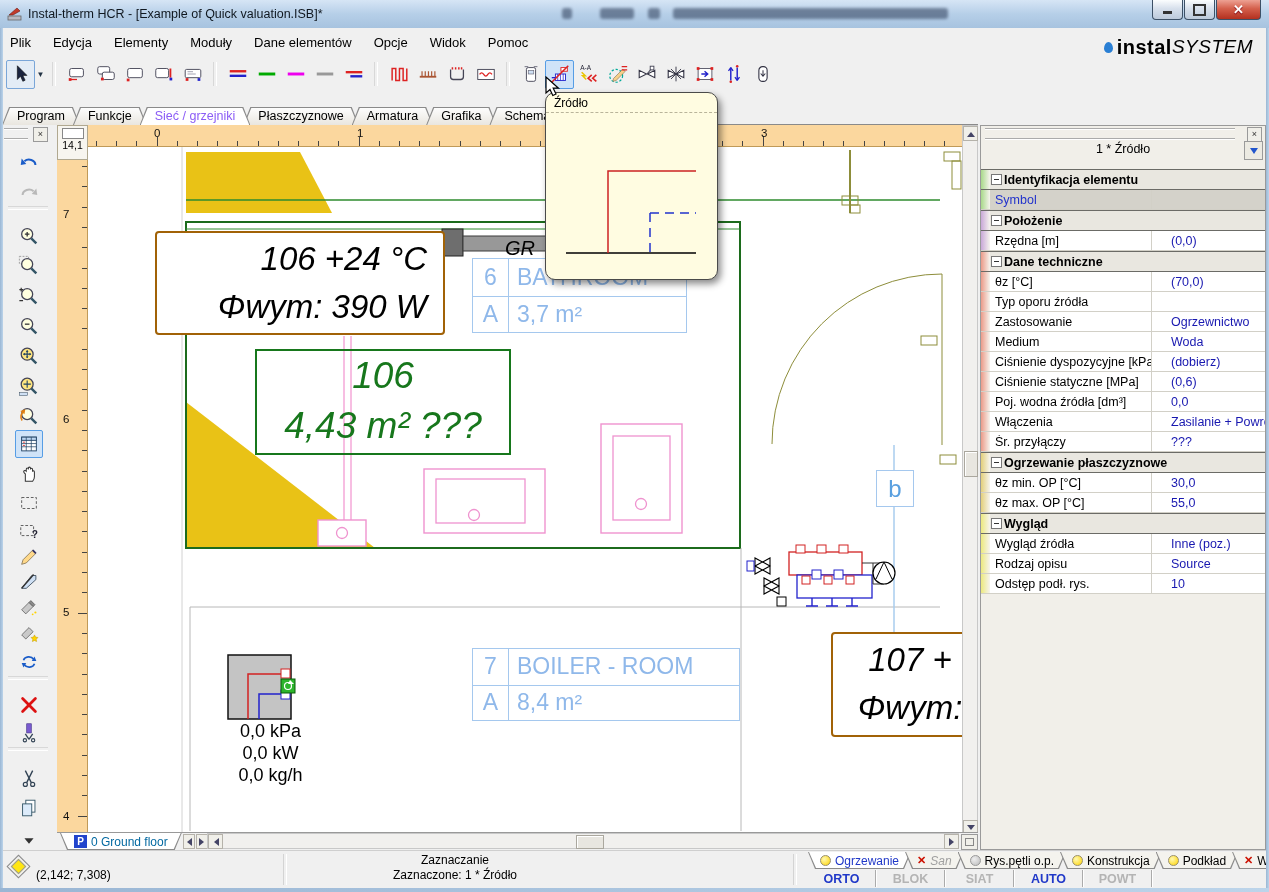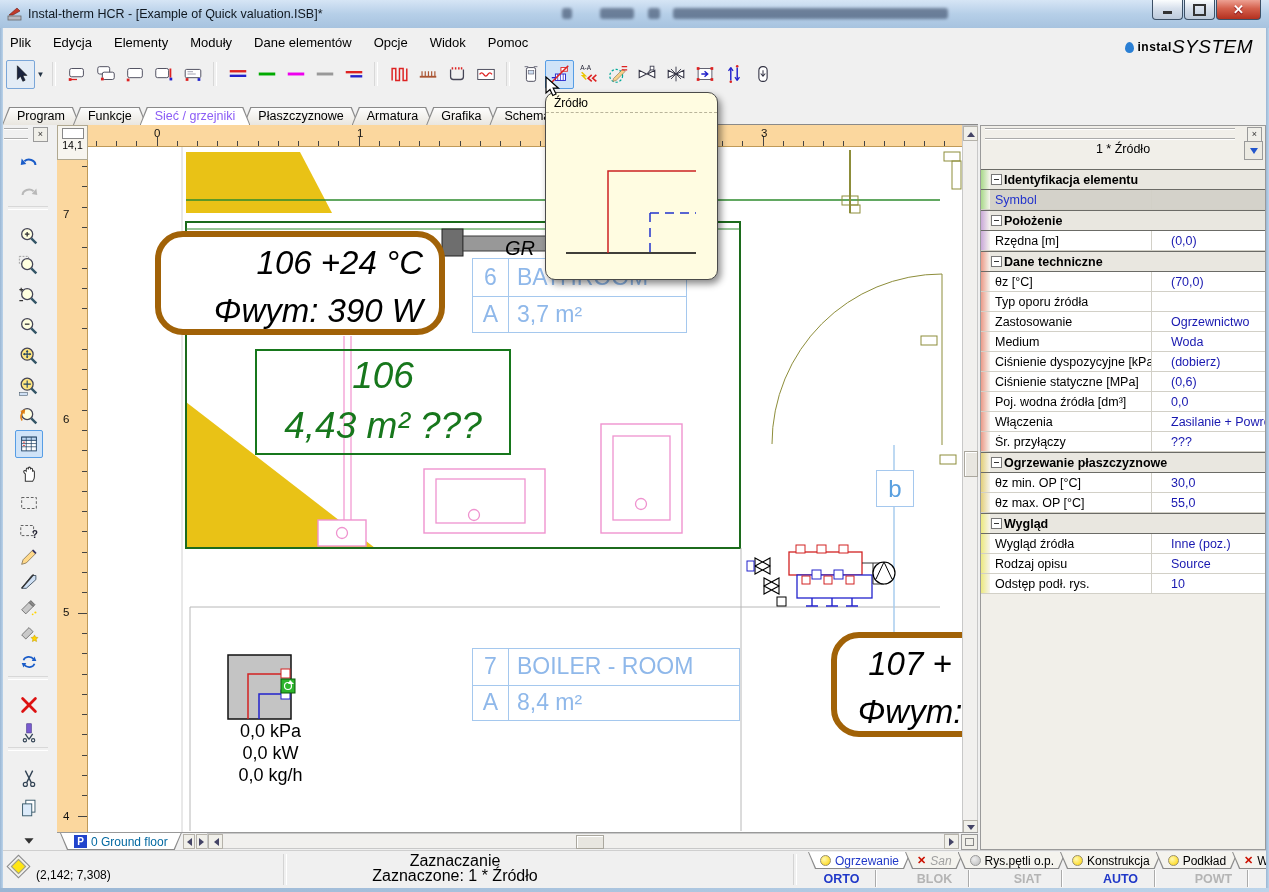--- a/index.html
+++ b/index.html
@@ -17,21 +17,21 @@
   .wbtn.close{background:linear-gradient(#eda193,#d4604c 45%,#b3301f);width:43px;}
   .glyph-min{width:9px;height:3px;background:#333;margin-top:6px;}
   .glyph-max{width:9px;height:8px;border:2px solid #333;}
   .glyph-x{color:#fff;font-weight:bold;font-size:13px;text-shadow:0 1px 1px #701;}
   
   #menubar{left:0;top:28px;width:1269px;height:28px;background:#f0f0f0;display:flex;align-items:center;padding-left:10px;box-sizing:border-box;}
   .menu-item{margin-right:22px;font-size:13px;}
   #logo{right:14px;top:30px;height:26px;display:flex;align-items:flex-end;border-bottom:2px solid #e87722;padding:0 2px 1px 2px;}
   #logo .drop{width:14px;height:16px;margin-right:2px;position:relative;}
   #logo .drop:before{content:"";position:absolute;left:3px;top:2px;width:9px;height:11px;background:#2a7fd4;border-radius:50% 50% 50% 50%/60% 60% 40% 40%;}
-  #logo .b{font-weight:bold;font-size:12px;letter-spacing:.5px;line-height:18px;}
+  #logo .b{font-weight:bold;font-size:20px;letter-spacing:.5px;line-height:18px;}
   #logo .i{font-style:italic;font-size:19px;letter-spacing:.5px;line-height:18px;}
   
   #toolbar{left:0;top:56px;width:1269px;height:36px;background:#f0f0f0;display:flex;align-items:center;padding-left:6px;box-sizing:border-box;}
   .tbtn{width:27px;height:27px;display:flex;align-items:center;justify-content:center;border:1px solid transparent;border-radius:2px;}
   .tbtn.active{background:#cfe3f8;border:1px solid #569de5;}
   .tbtn.pressed{background:#e3ecf6;border:1px solid #7aa6d8;}
   .tsep{width:2px;height:24px;border-left:1px solid #d8d8d8;border-right:1px solid #fff;margin:0 6px;}
   .tdrop{width:11px;height:27px;display:flex;align-items:center;justify-content:center;color:#234;font-size:8px;}
   
   #dtabs{left:2px;top:107px;width:976px;height:18px;display:flex;}
@@ -52,21 +52,21 @@
   .ltsep{position:absolute;left:8px;width:40px;height:2px;border-top:1px solid #d8d8d8;border-bottom:1px solid #fff;}
   
   #corner{left:57px;top:125px;width:31px;height:35px;background:#f7f5ef;border:1px solid #b0a890;box-sizing:border-box;font-size:10.5px;text-align:center;}
   #corner .mini-ruler{margin:2px auto 0 auto;width:20px;height:9px;border:1px solid #888;background:#fff;}
   #ruler-top{left:88px;top:125px;width:874px;height:22px;background:#fbd79e;border-bottom:1px solid #c09a58;box-sizing:border-box;overflow:hidden;}
   #ruler-left{left:57px;top:160px;width:31px;height:672px;background:#fbd79e;border-right:1px solid #c09a58;box-sizing:border-box;overflow:hidden;}
   .tickv{position:absolute;bottom:0;width:1px;background:#444;}
   .tickh{position:absolute;right:0;height:1px;background:#444;}
   .rnum{position:absolute;font-size:11.5px;color:#111;}
   #canvas{left:88px;top:147px;width:874px;height:685px;background:#fff;overflow:hidden;}
-  .rbox{border:6px solid #a16207;border-radius:28px;background:#fff;box-sizing:border-box;}
+  .rbox{border:2px solid #a16207;border-radius:4px;background:#fff;box-sizing:border-box;}
   .roomtable{display:grid;grid-template-rows:1fr 1fr;border:1px solid #a5c8ee;background:transparent;box-sizing:border-box;color:#8fb8ea;}
   .roomtable .r{display:grid;grid-template-columns:36px 1fr;border-top:1px solid #a5c8ee;}
   .roomtable .r:first-child{border-top:none;}
   .roomtable .c1{border-right:1px solid #a5c8ee;display:flex;align-items:center;justify-content:center;}
   .roomtable .c2{display:flex;align-items:center;padding-left:8px;white-space:nowrap;overflow:hidden;}
   
   .sb{background:#f1f0ee;border:1px solid #c8c8c8;box-sizing:border-box;}
   .sb-thumb{position:absolute;background:#e8e6e0;border:1px solid #aaa79e;box-shadow:inset 1px 1px 0 #fff;}
   .sb-arr{position:absolute;width:15px;height:15px;background:#f0efe9;border:1px solid #b5b2aa;display:flex;align-items:center;justify-content:center;box-sizing:border-box;}
   .tri{width:0;height:0;border:4px solid transparent;}
@@ -105,35 +105,35 @@
   #sheettab *{position:relative;z-index:2;}
   .p-ico{width:13px;height:13px;background:#2244cc;color:#fff;font-size:10px;font-weight:bold;display:flex;align-items:center;justify-content:center;}
   #sheettab .lbl{color:#0369a1;font-size:12px;white-space:nowrap;}
   .navbtn{position:absolute;top:1px;width:12px;height:15px;background:#f0efe9;border:1px solid #b5b2aa;display:flex;align-items:center;justify-content:center;box-sizing:border-box;}
   
   #statusbar{left:0;top:850px;width:1269px;height:38px;background:#f0f0f0;border-top:1px solid #cfcfcf;box-sizing:border-box;}
   .groove{position:absolute;top:3px;bottom:3px;width:2px;border-left:1px solid #d4d4d4;border-right:1px solid #fff;}
   #diamond{position:absolute;left:10px;top:7px;width:15px;height:15px;border:1px solid #8a8a8a;transform:rotate(45deg);background:#f0f0f0;display:flex;align-items:center;justify-content:center;}
   #diamond:before{content:"";width:9px;height:9px;background:#ffe612;border:1px solid #999;}
   #coords{position:absolute;left:36px;top:17px;font-size:12px;}
-  #sel-lines{position:absolute;left:290px;top:2px;width:330px;text-align:center;font-size:16px;line-height:15px;}
+  #sel-lines{position:absolute;left:290px;top:2px;width:330px;text-align:center;font-size:12px;line-height:15px;}
   
   #layertabs{position:absolute;left:808px;top:1px;height:17px;display:flex;}
   .ltab{position:relative;height:17px;padding:0 12px;margin-right:-6px;display:flex;align-items:center;gap:4px;}
   .ltab:before{content:"";position:absolute;inset:0;clip-path:polygon(0 0,100% 0,calc(100% - 7px) 100%,7px 100%);background:#8a8a8a;}
   .ltab:after{content:"";position:absolute;inset:0 1px 1px 1px;clip-path:polygon(0 0,100% 0,calc(100% - 7px) 100%,7px 100%);background:#f4f3ee;}
   .ltab *{position:relative;z-index:2;}
   .ltab .lbl{font-size:12px;white-space:nowrap;}
   .ltab.active:after{background:#fff;}
   .ltab.active .lbl{color:#2038c8;}
   .ltab.disabled .lbl{color:#a0a0a0;font-style:italic;}
   .bulb{width:9px;height:9px;border-radius:50%;border:1px solid #998f6a;background:radial-gradient(circle at 35% 35%,#fff8b0,#ffd400);}
   .bulb.off{background:radial-gradient(circle at 35% 35%,#eee,#bbb);border-color:#999;}
   .xmark{color:#cc1100;font-weight:bold;font-size:11px;line-height:1;}
-  #modebar{position:absolute;left:808px;top:19px;height:17px;display:flex;gap:24px;}
+  #modebar{position:absolute;left:808px;top:19px;height:17px;display:flex;}
   .mode{width:67px;height:17px;display:flex;align-items:center;justify-content:center;font-size:12.5px;font-weight:bold;border-right:2px groove #fff;}
   .mode.on{color:#2038c8;}
   .mode.off{color:#b4b4b4;}
   
   .winedge{background:linear-gradient(90deg,#9ab6d4,#bcd4ea);z-index:90;}
 </style>
 </head>
 <body>
 
 <div id="app">

